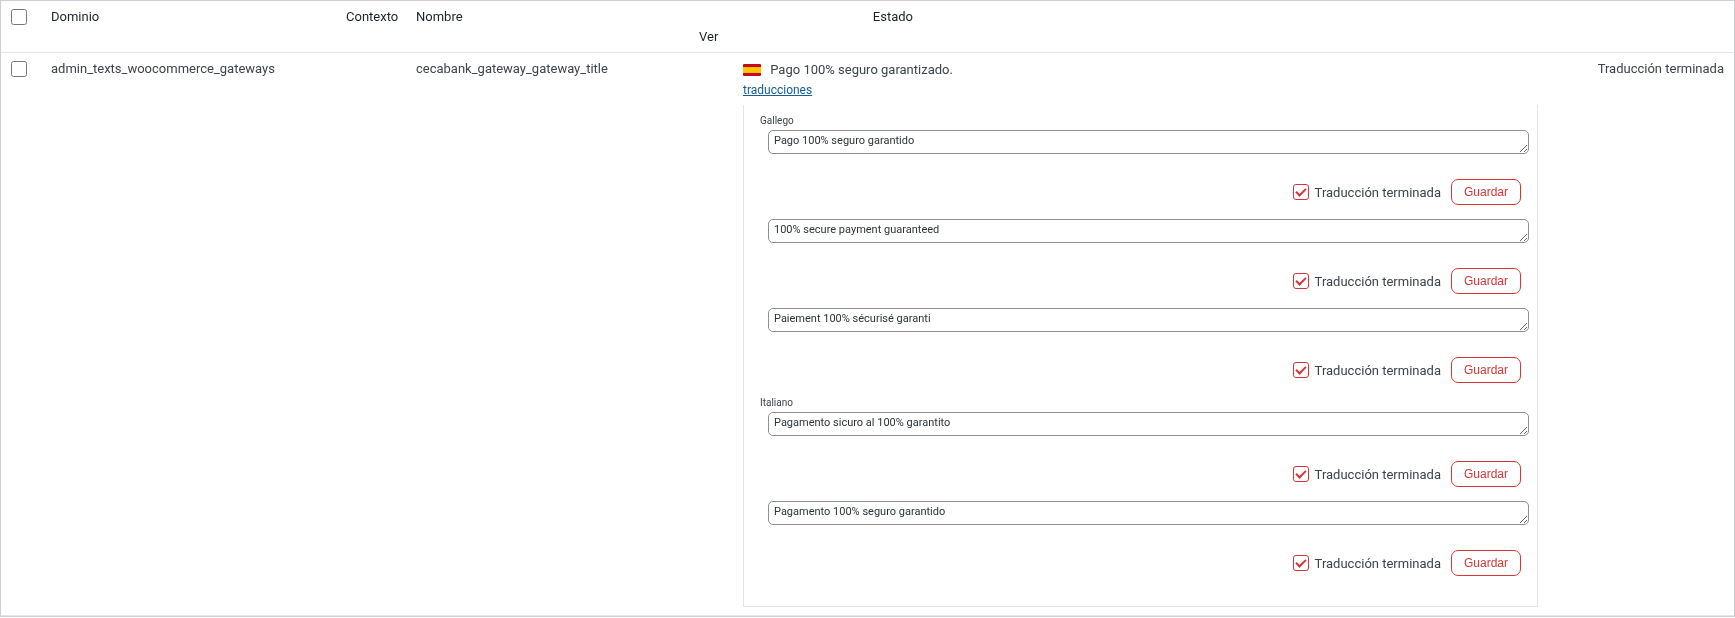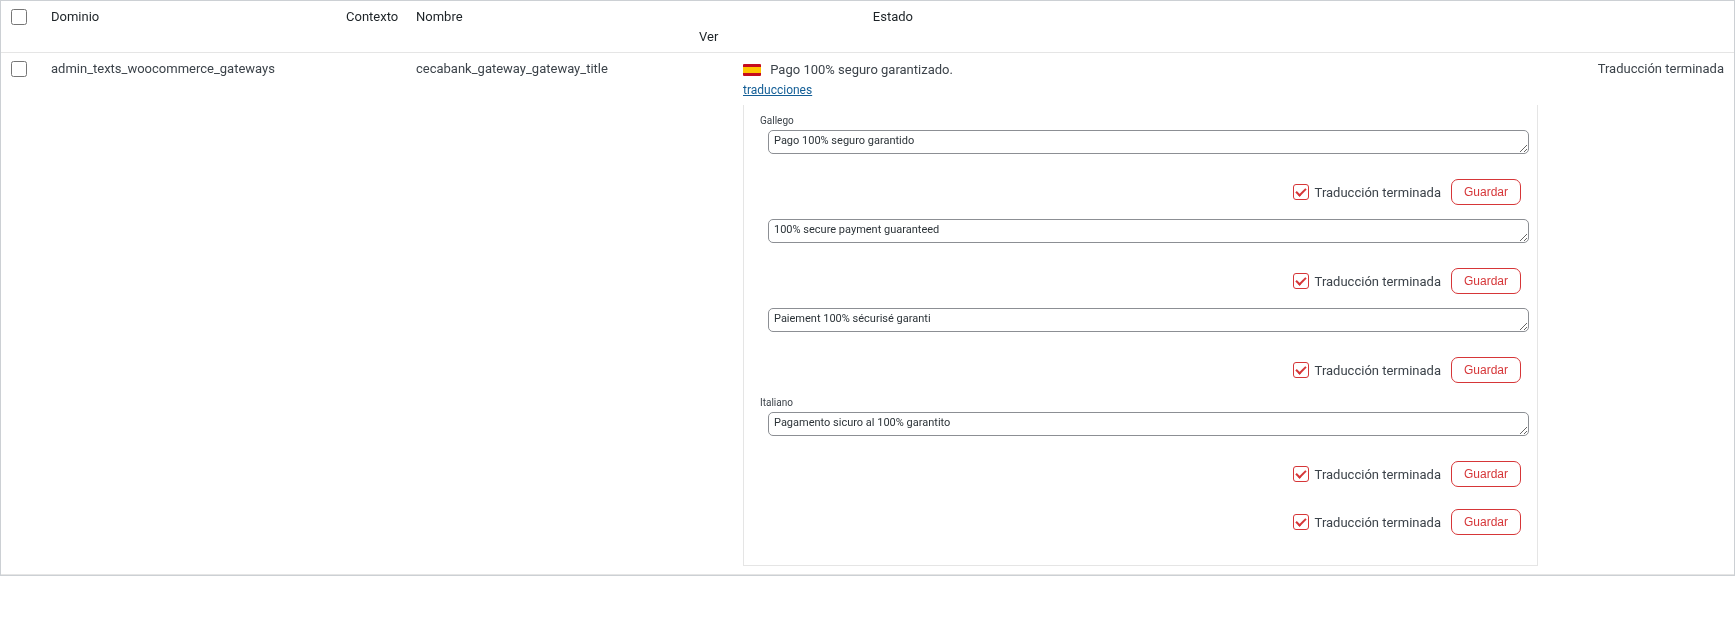--- a/index.html
+++ b/index.html
@@ -80,21 +80,21 @@
                 </label>
                 <button class="save-btn">Guardar</button>
               </div></div>
             <div class="lang-block"><div class="lang-label">Italiano</div><textarea class="translation-input" rows="1" style="">Pagamento sicuro al 100% garantito</textarea><div class="actions-row">
                 <label class="status-check-wrap">
                   <input type="checkbox" class="status-check" checked="" style="">
                   <span>Traducción terminada</span>
                 </label>
                 <button class="save-btn">Guardar</button>
               </div></div>
-            <div class="lang-block"><div class="actions-row">
+            <div class="lang-block"><textarea class="translation-input" rows="1" style="">Pagamento 100% seguro garantido</textarea><div class="actions-row">
                 <label class="status-check-wrap">
                   <input type="checkbox" class="status-check" checked="" style="">
                   <span>Traducción terminada</span>
                 </label>
                 <button class="save-btn">Guardar</button>
               </div></div>
           </div>
       </div>
     </div>
     <div class="col-estado">Traducción terminada</div>

